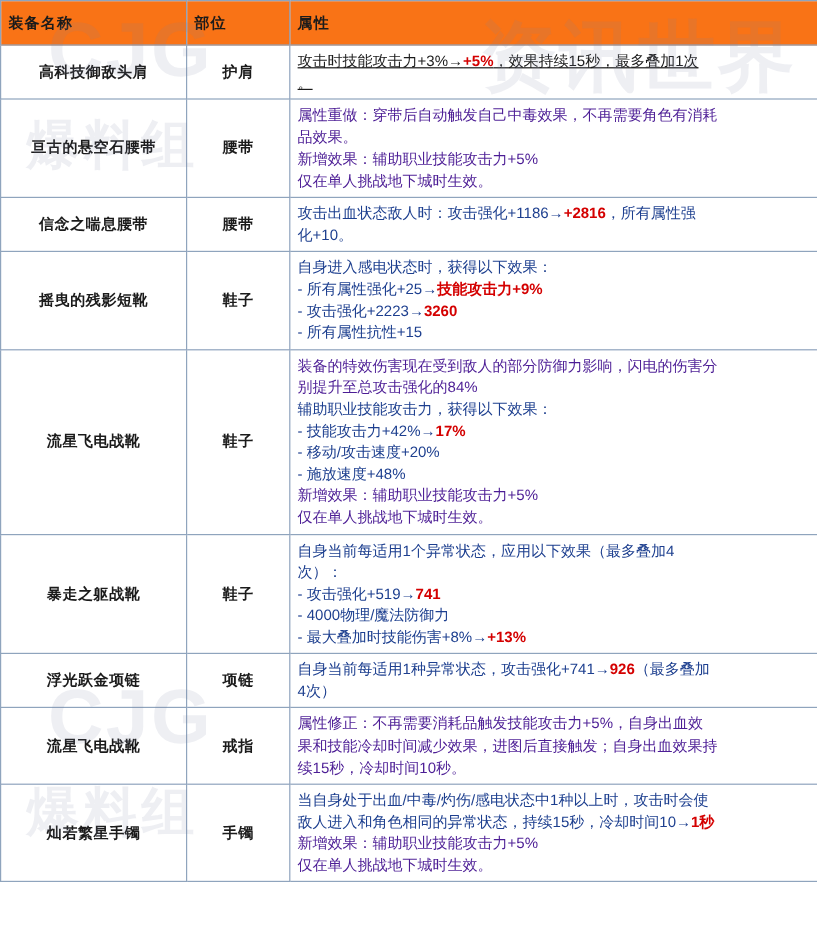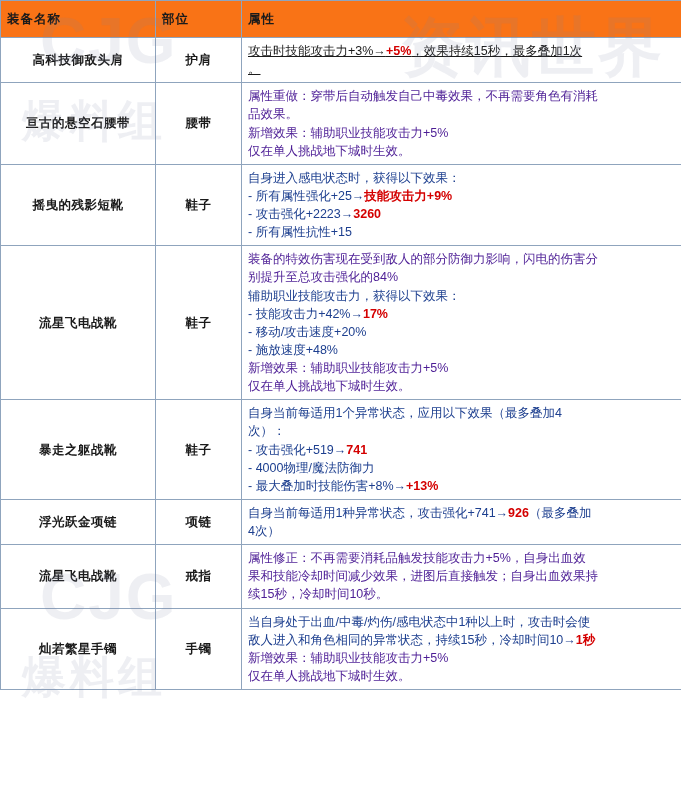--- a/index.html
+++ b/index.html
@@ -128,20 +128,28 @@
           <td class="name">亘古的悬空石腰带</td>
           <td class="slot">腰带</td>
           <td class="attr">
             <span class="line ln-red"><span>属性重做：穿带后自动触发自己中毒效果，不再需要角色有消耗</span></span>
             <span class="line ln-red"><span>品效果。</span></span>
             <span class="line ln-red"><span>新增效果：辅助职业技能攻击力+5%</span></span>
             <span class="line ln-red"><span>仅在单人挑战地下城时生效。</span></span>
           </td>
         </tr>
         <tr>
+          <td class="name">信念之喘息腰带</td>
+          <td class="slot">腰带</td>
+          <td class="attr">
+            <span class="line ln-blue"><span>攻击出血状态敌人时：攻击强化+1186→</span><span class="hl">+2816</span><span>，所有属性强</span></span>
+            <span class="line ln-blue"><span>化+10。</span></span>
+          </td>
+        </tr>
+        <tr>
           <td class="name">摇曳的残影短靴</td>
           <td class="slot">鞋子</td>
           <td class="attr">
             <span class="line ln-blue"><span>自身进入感电状态时，获得以下效果：</span></span>
             <span class="line ln-blue"><span>- 所有属性强化+25→</span><span class="hl">技能攻击力+9%</span></span>
             <span class="line ln-blue"><span>- 攻击强化+2223→</span><span class="hl">3260</span></span>
             <span class="line ln-blue"><span>- 所有属性抗性+15</span></span>
           </td>
         </tr>
         <tr>

